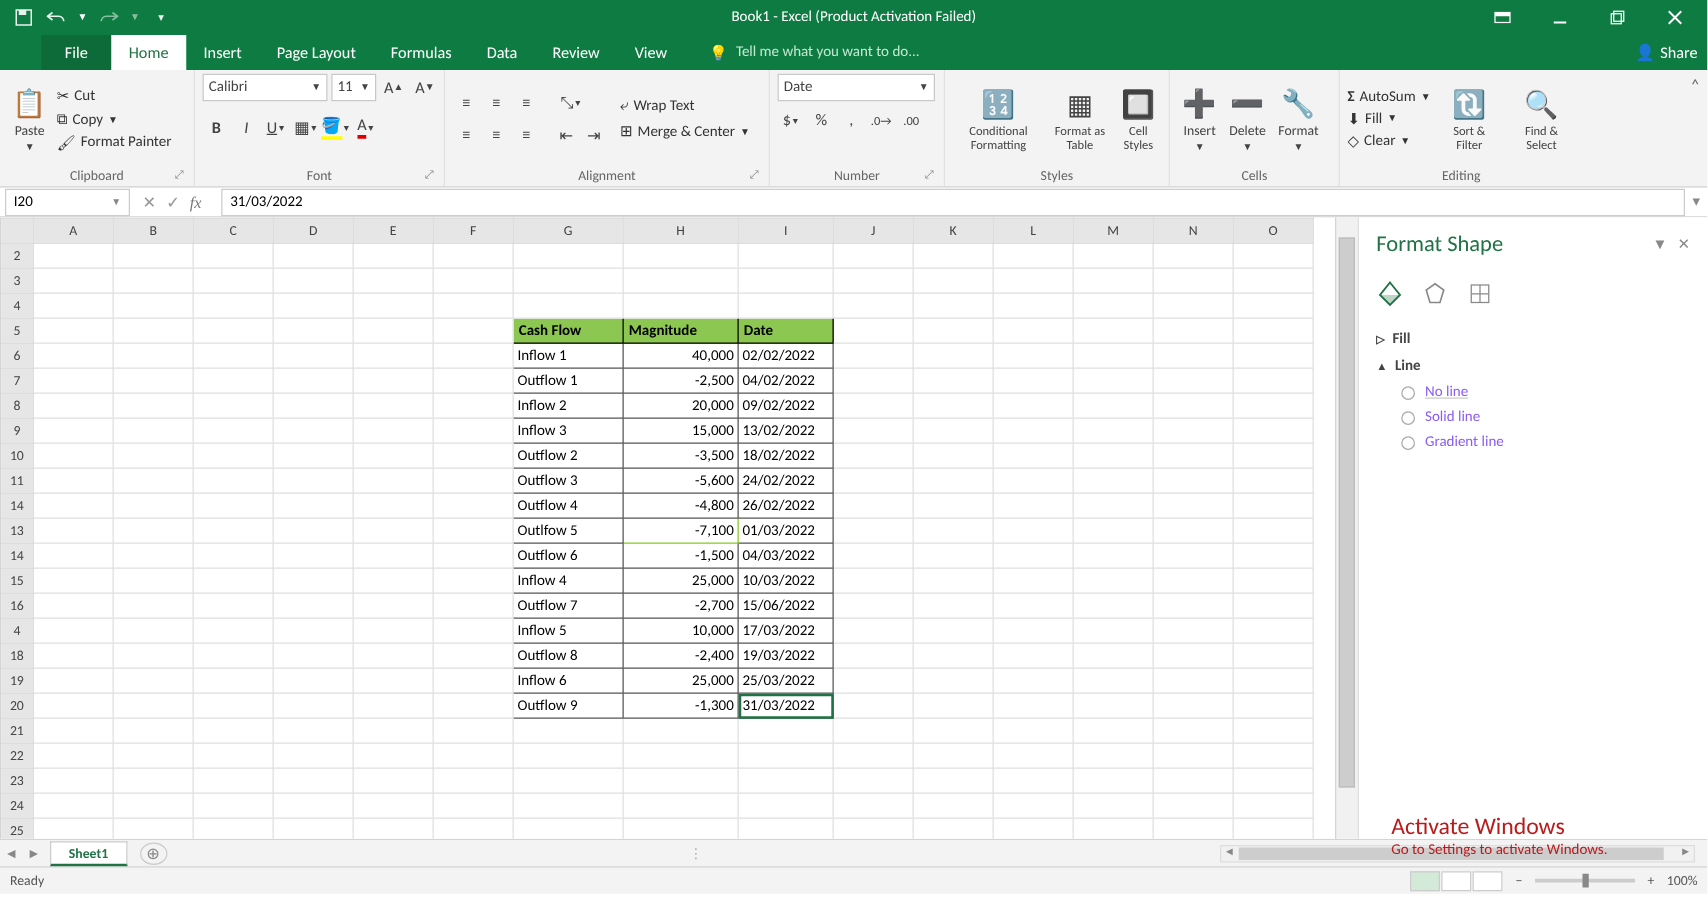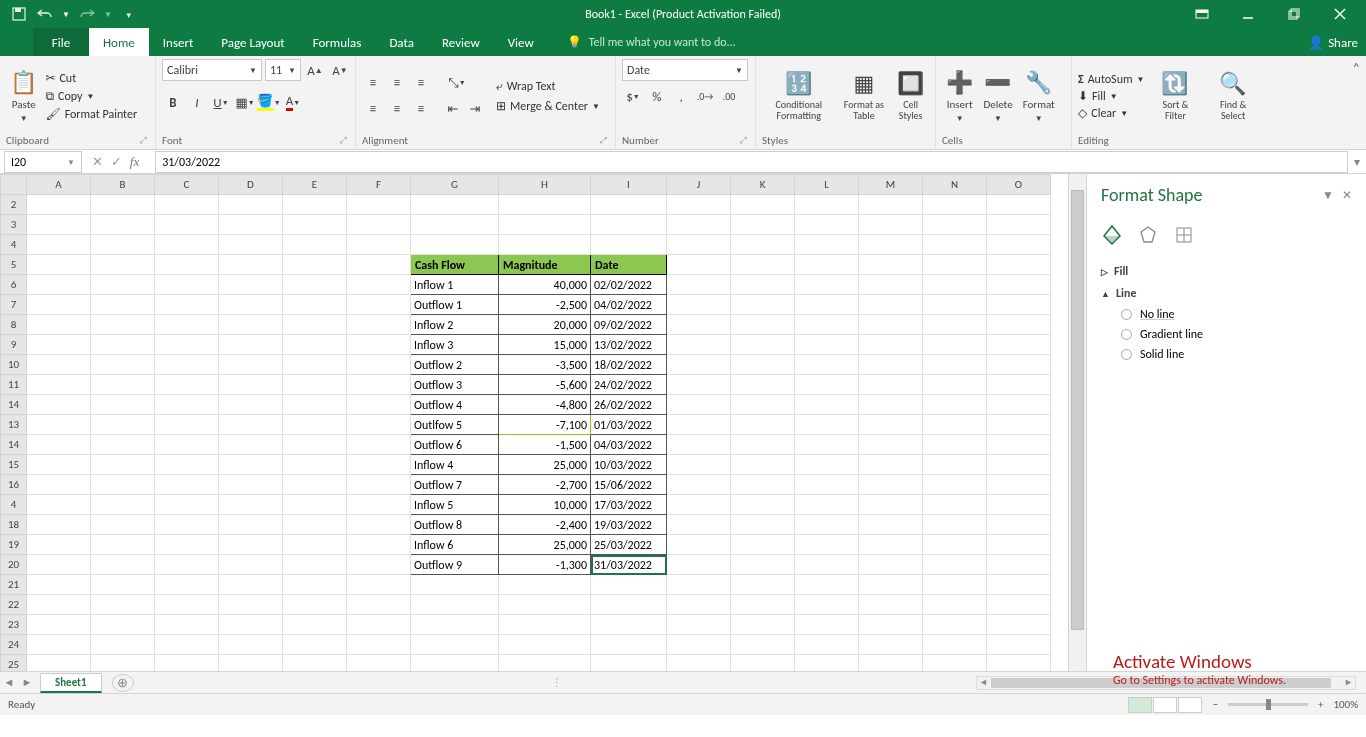--- a/index.html
+++ b/index.html
@@ -12,34 +12,34 @@
 .win-btn { width:40px; height:28px; display:flex; align-items:center; justify-content:center; cursor:pointer; }
 .tabs-row { height:28px; background:#0e7c42; display:flex; align-items:center; color:#fff; font-size:13px; position:relative;padding-left:33px; }
 .tab-file { width:56px; height:28px; display:flex; align-items:center; justify-content:center; cursor:pointer;background:#0c6b38; }
 .tab { padding:0 14px; height:28px; display:flex; align-items:center; cursor:pointer; }
 .tab.active { background:#fff; color:#217346; }
 .tellme { margin-left:20px; display:flex; align-items:center; color:#c3e8d1; font-size:12px; gap:6px; }
 .share-btn { position:absolute; right:8px; display:flex; align-items:center; gap:4px; cursor:pointer; }
 .ribbon { height:94px; background:#f3f3f3; border-bottom:1px solid #d4d4d4; display:flex; font-size:11px; color:#444; position:relative;}
 .group { border-right:1px solid #e1e1e1; padding:3px 6px 0 6px; display:flex; flex-direction:column; justify-content:space-between; }
 .group-body { flex:1; display:flex; align-items:center;}
-.group-label { text-align:left; color:#666; font-size:11px; padding:2px 0; position:relative;}
+.group-label { text-align:center; color:#666; font-size:11px; padding:2px 0; position:relative;}
 .dlauncher { position:absolute; right:2px; top:2px; font-size:9px; color:#888; cursor:pointer;}
 .big-btn { display:flex; flex-direction:column; align-items:center; gap:2px; cursor:pointer; padding:0 4px;}
 .big-btn .ico { font-size:22px; }
 .clip-side { display:flex; flex-direction:column; gap:4px; margin-left:4px;}
 .small-row { display:flex; align-items:center; gap:4px; cursor:pointer; font-size:12px; color:#333;}
 .font-combo { height:22px; border:1px solid #c8c8c8; background:#fff; display:flex; align-items:center; padding:0 4px; font-size:12px; cursor:pointer; justify-content:space-between;}
 .font-btns { display:flex; gap:2px; margin-top:6px;}
 .fbtn { width:22px; height:22px; border:1px solid transparent; display:flex; align-items:center; justify-content:center; cursor:pointer; font-size:13px;}
 .aln-grid { display:grid; grid-template-columns:repeat(3,22px); gap:2px;}
 .num-combo { width:126px; height:22px; border:1px solid #c8c8c8; background:#fff; display:flex; align-items:center; justify-content:space-between; padding:0 4px; font-size:12px; cursor:pointer;}
 .collapse-r { position:absolute; right:6px; top:4px; color:#666; font-size:14px; cursor:pointer;}
 .namebox-row { height:24px; display:flex; align-items:center; border-bottom:1px solid #d4d4d4; background:#fff; }
-.namebox { width:78px; height:22px; border:1px solid #ccc; margin-left:4px; display:flex; align-items:center; padding:0 6px; font-size:12px;justify-content:space-between;}
+.namebox { width:100px; height:22px; border:1px solid #ccc; margin-left:4px; display:flex; align-items:center; padding:0 6px; font-size:12px;justify-content:space-between;}
 .fx-btns { display:flex; gap:8px; margin:0 10px; color:#999; font-size:13px;}
 .fx-label { font-style:italic; font-family:'Times New Roman'; color:#777; margin-right:6px;}
 .formula-bar { flex:1; height:22px; border:1px solid #ccc; padding:0 6px; font-size:12px; display:flex; align-items:center;}
 .fb-expand { width:18px; text-align:center; color:#888; cursor:pointer;}
 .sheet-area { display:flex; height:497px; position:relative; background:#fff;}
 .grid-wrap { flex:1; position:relative; overflow:hidden;}
 table.grid { border-collapse:collapse; table-layout:fixed;}
 table.grid th { background:#e6e6e6; border:1px solid #d4d4d4; font-weight:normal; font-size:11px; color:#444; height:18px; position:sticky;}
 table.grid th.rowh { width:26px; text-align:center;}
 table.grid th.colh { height:20px; text-align:center;}
@@ -47,21 +47,21 @@
 .hdr-cell { background:#8cc751; font-weight:bold; border:1px solid #000 !important; padding:0 4px !important;}
 .num-r { text-align:right;}
 .selcell { outline:2px solid #217346; outline-offset:-2px;}
 .vscroll { width:18px; background:#f1f1f1; border-left:1px solid #d4d4d4; position:relative;}
 .vthumb { position:absolute; top:16px; left:2px; width:13px; height:440px; background:#cdcdcd; border:1px solid #bbb;}
 .panel { width:280px; border-left:1px solid #d4d4d4; background:#fff; padding:10px 14px; font-size:12px; color:#444;}
 .panel-title { color:#217346; font-size:18px; font-weight:normal; margin-bottom:18px; display:flex; justify-content:space-between; align-items:center;}
 .panel-icons { display:flex; gap:14px; margin-bottom:14px;}
 .pcat { display:flex; align-items:center; gap:6px; font-size:12px; cursor:pointer; padding:4px 0; font-weight:bold;}
 .pcat .tri { font-size:9px;}
-.radio-opt { display:flex; align-items:center; gap:8px; padding:3px 0 3px 20px; color:#000000;}
+.radio-opt { display:flex; align-items:center; gap:8px; padding:3px 0 3px 20px; color:#8b5cf6;}
 .radio-opt .r { width:11px; height:11px; border:1px solid #aaa; border-radius:50%;}
 .sheet-tabs { height:22px; background:#f3f3f3; border-top:1px solid #d4d4d4; display:flex; align-items:center; font-size:11px;}
 .nav-arr { width:18px; text-align:center; color:#888; cursor:pointer;}
 .st-tab { padding:2px 14px; background:#fff; border:1px solid #ccc; border-bottom:2px solid #217346; cursor:pointer; margin-left:4px;color:#217346;font-weight:bold;}
 .add-sheet { width:22px; height:18px; border:1px solid #ccc; border-radius:50%; display:flex; align-items:center; justify-content:center; margin-left:10px; color:#888; cursor:pointer; font-size:13px;}
 .hscroll-zone { flex:1; margin:0 10px; display:flex; align-items:center; position:relative;}
 .hscroll { height:14px; background:#f1f1f1; border:1px solid #ddd; width:380px; position:relative; margin-left:auto;}
 .hthumb { position:absolute; left:14px; top:1px; height:10px; width:340px; background:#cdcdcd;}
 .status { height:22px; background:#f3f3f3; border-top:1px solid #d4d4d4; display:flex; align-items:center; font-size:11px; color:#555; padding:0 8px; justify-content:space-between;}
 .status-right { display:flex; align-items:center; gap:10px;}
@@ -899,25 +899,25 @@
     <div class="pcat">
         <span class="tri">▲</span>
         <span>Line</span>
       </div>
     <div class="radio-opt">
         <span class="r"></span>
         <span style="text-decoration:underline;text-decoration-color:#ccc">No line</span>
       </div>
     <div class="radio-opt">
         <span class="r"></span>
-        <span>Gradient line</span>
+        <span>Solid line</span>
       </div>
     <div class="radio-opt">
         <span class="r"></span>
-        <span>Solid line</span>
+        <span>Gradient line</span>
       </div>
   </div>
 </div>
 
 <div class="sheet-tabs">
   <div class="nav-arr">◄</div>
   <div class="nav-arr">►</div>
   <div class="st-tab">Sheet1</div>
   <div class="add-sheet">⊕</div>
   <div class="hscroll-zone">

